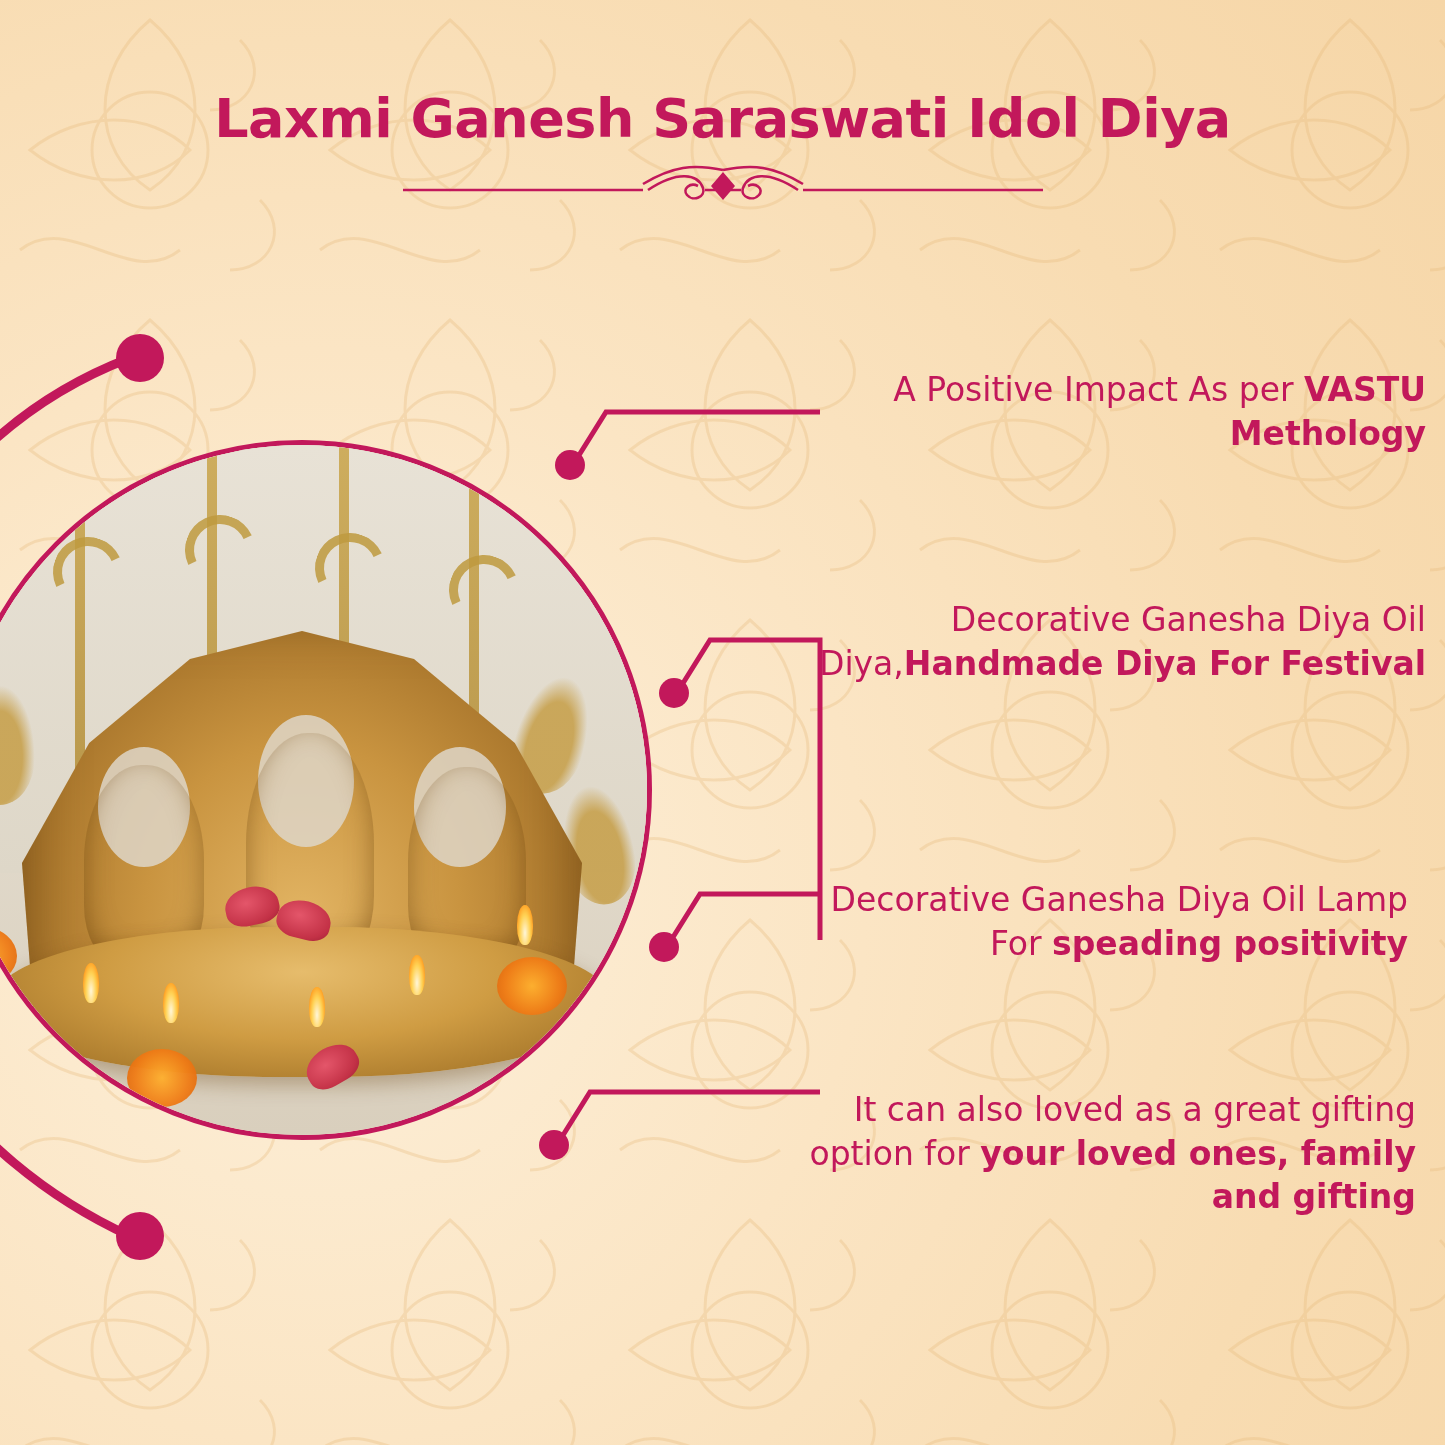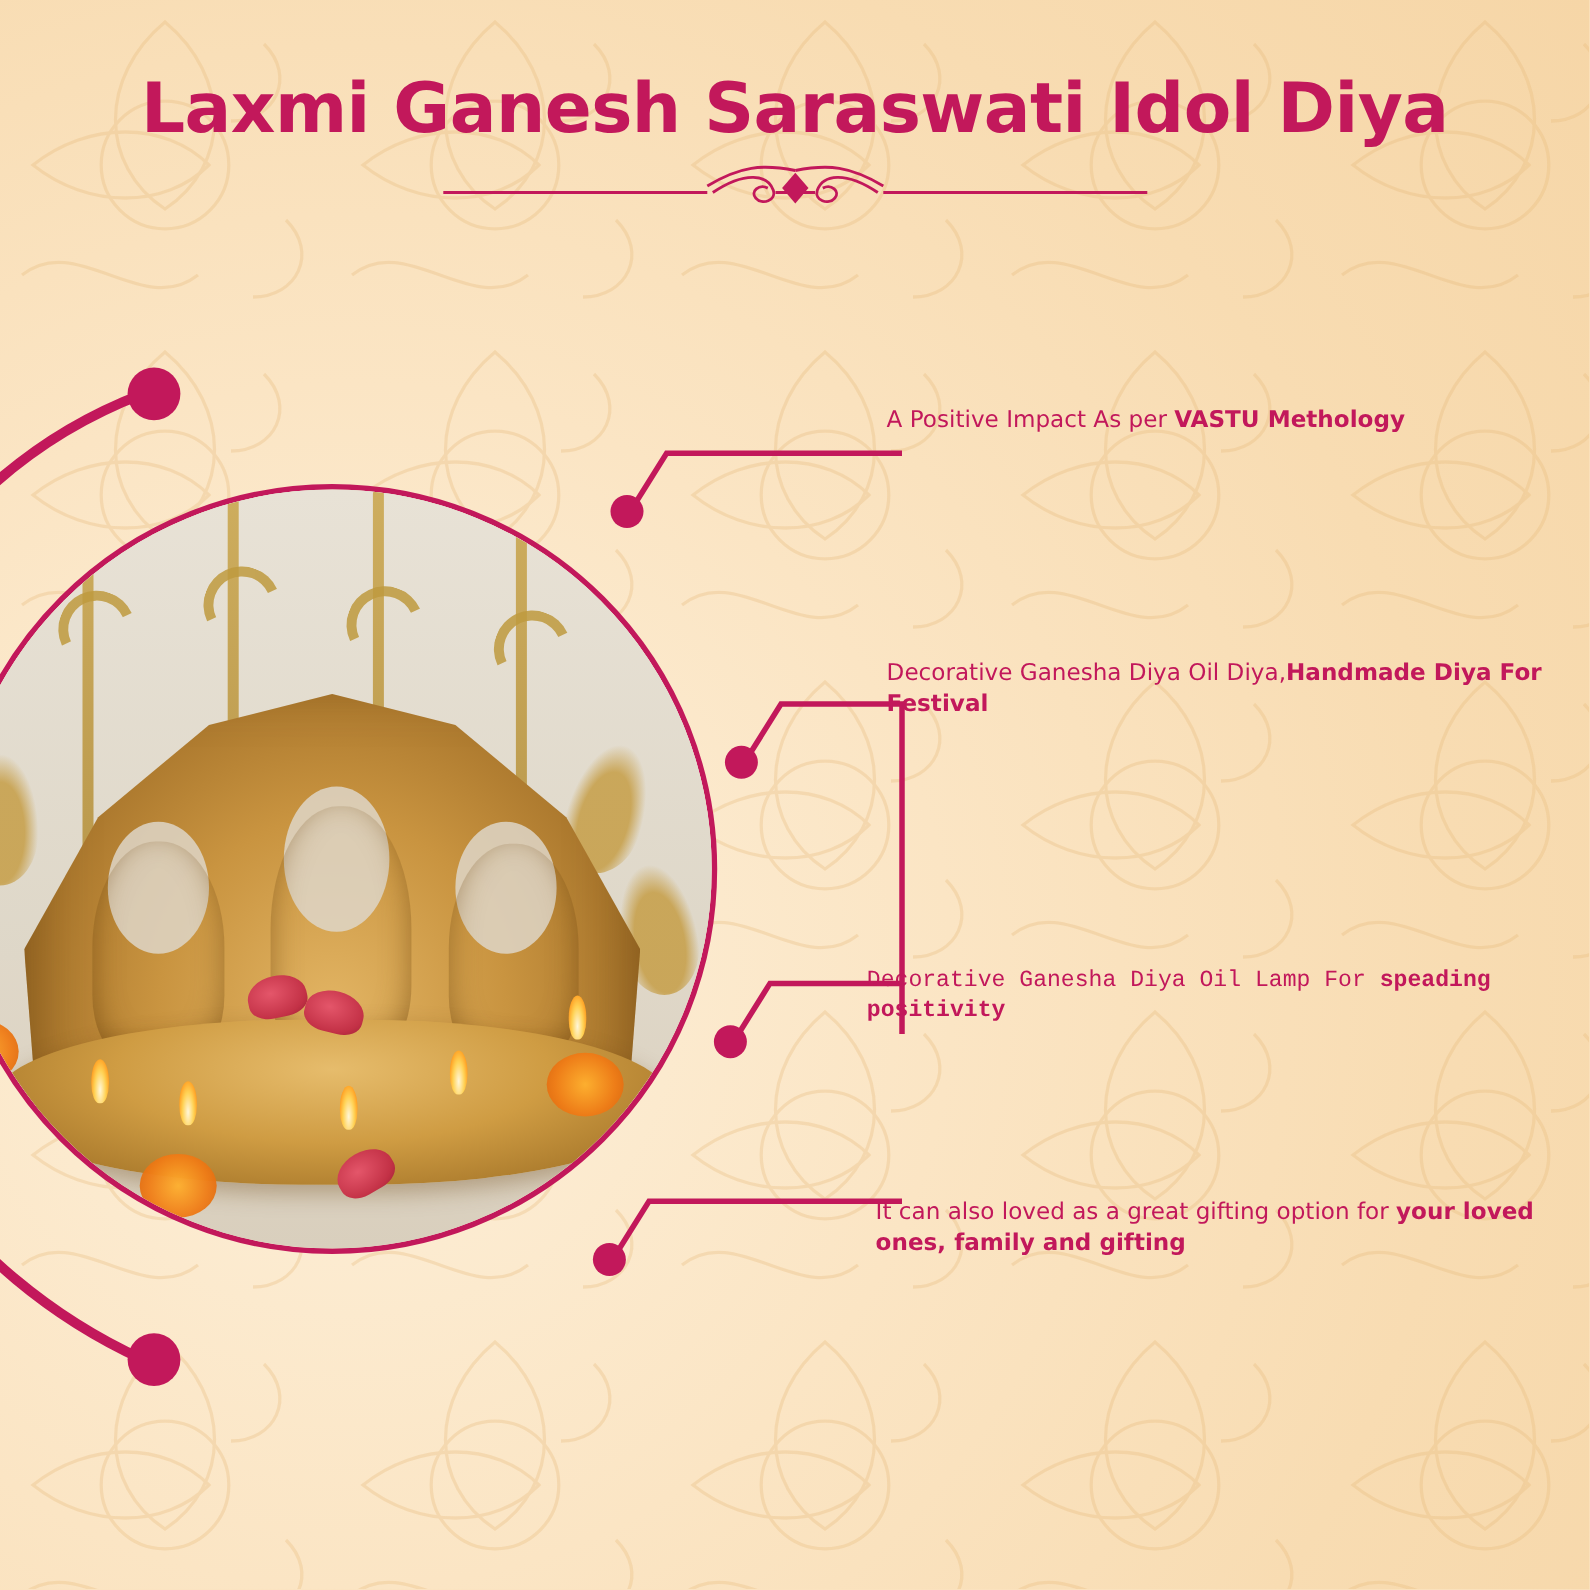--- a/index.html
+++ b/index.html
@@ -29,26 +29,27 @@
     pointer-events: none;
   }
   .title-wrap {
     position: absolute;
     top: 62px;
     left: 0;
     width: 100%;
     text-align: center;
   }
   .title {
-    font-size: 63px;
+    font-size: 54px;
     font-weight: bold;
     color: #c2185b;
     letter-spacing: -0.5px;
     font-family: "DejaVu Sans", sans-serif;
     white-space: nowrap;
+    margin-top: 25px;
   }
   .divider {
     margin: 14px auto 0;
     width: 660px;
     height: 48px;
   }
   
   .image-circle {
     position: absolute;
     left: -48px;
@@ -168,30 +169,30 @@
   .callouts {
     position: absolute;
     left: 760px;
     top: 340px;
     width: 660px;
   }
   .callout {
     position: absolute;
     color: #c2185b;
     font-family: "DejaVu Sans", sans-serif;
-    font-size: 21px;
+    font-size: 33px;
     line-height: 1.32;
     font-weight: 500;
-    text-align: left;
+    text-align: right;
     width: 620px;
   }
   .callout b { font-weight: bold; }
   .c1 { top: 28px; left: 46px; }
   .c2 { top: 258px; left: 46px; }
-  .c3 { top: 538px; left: 28px; font-family: Liberation Mono, monospace; }
+  .c3 { top: 538px; left: 28px; }
   .c4 { top: 748px; left: 36px; }
   .connectors {
     position: absolute;
     left: 520px;
     top: 340px;
     width: 420px;
     height: 860px;
     pointer-events: none;
   }
 </style>

